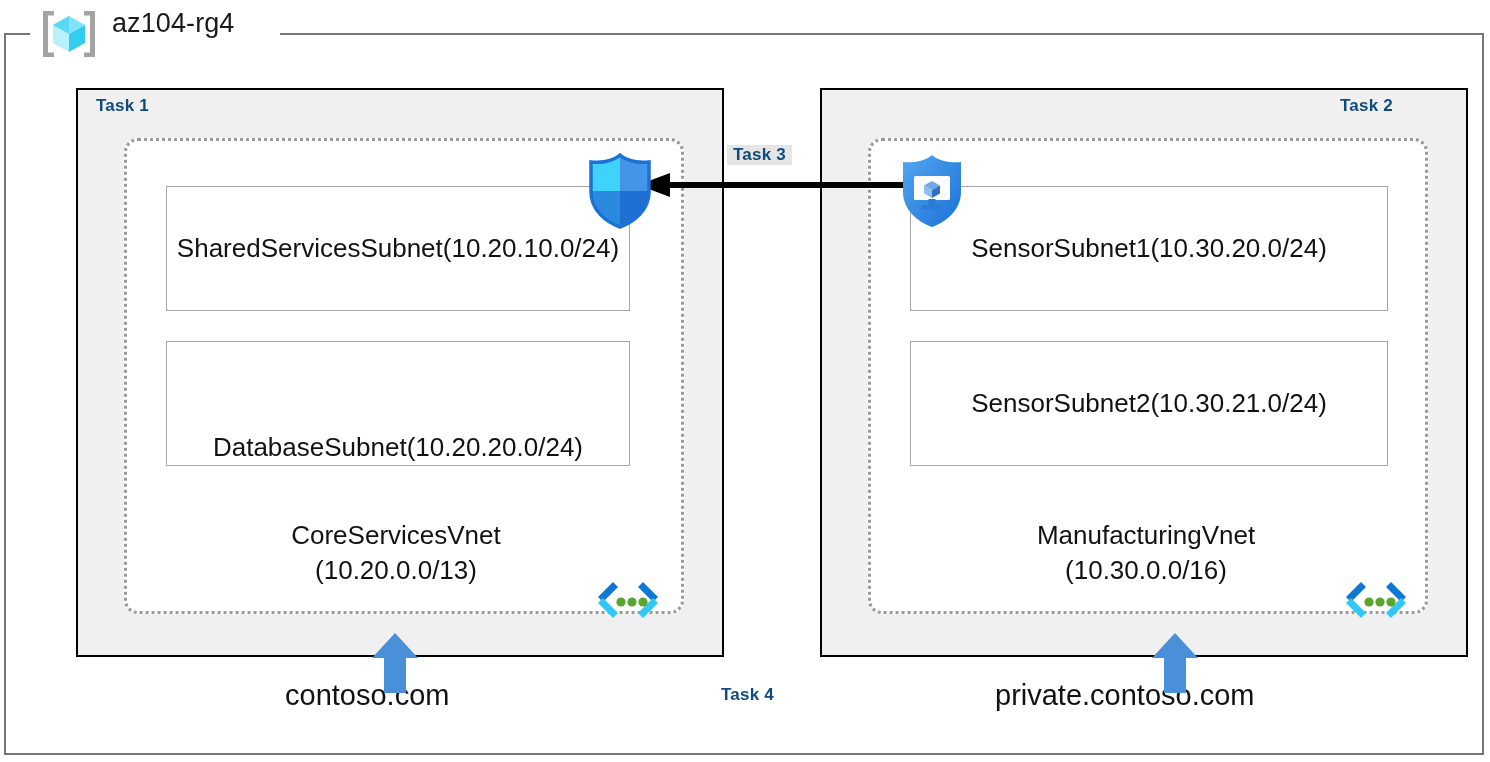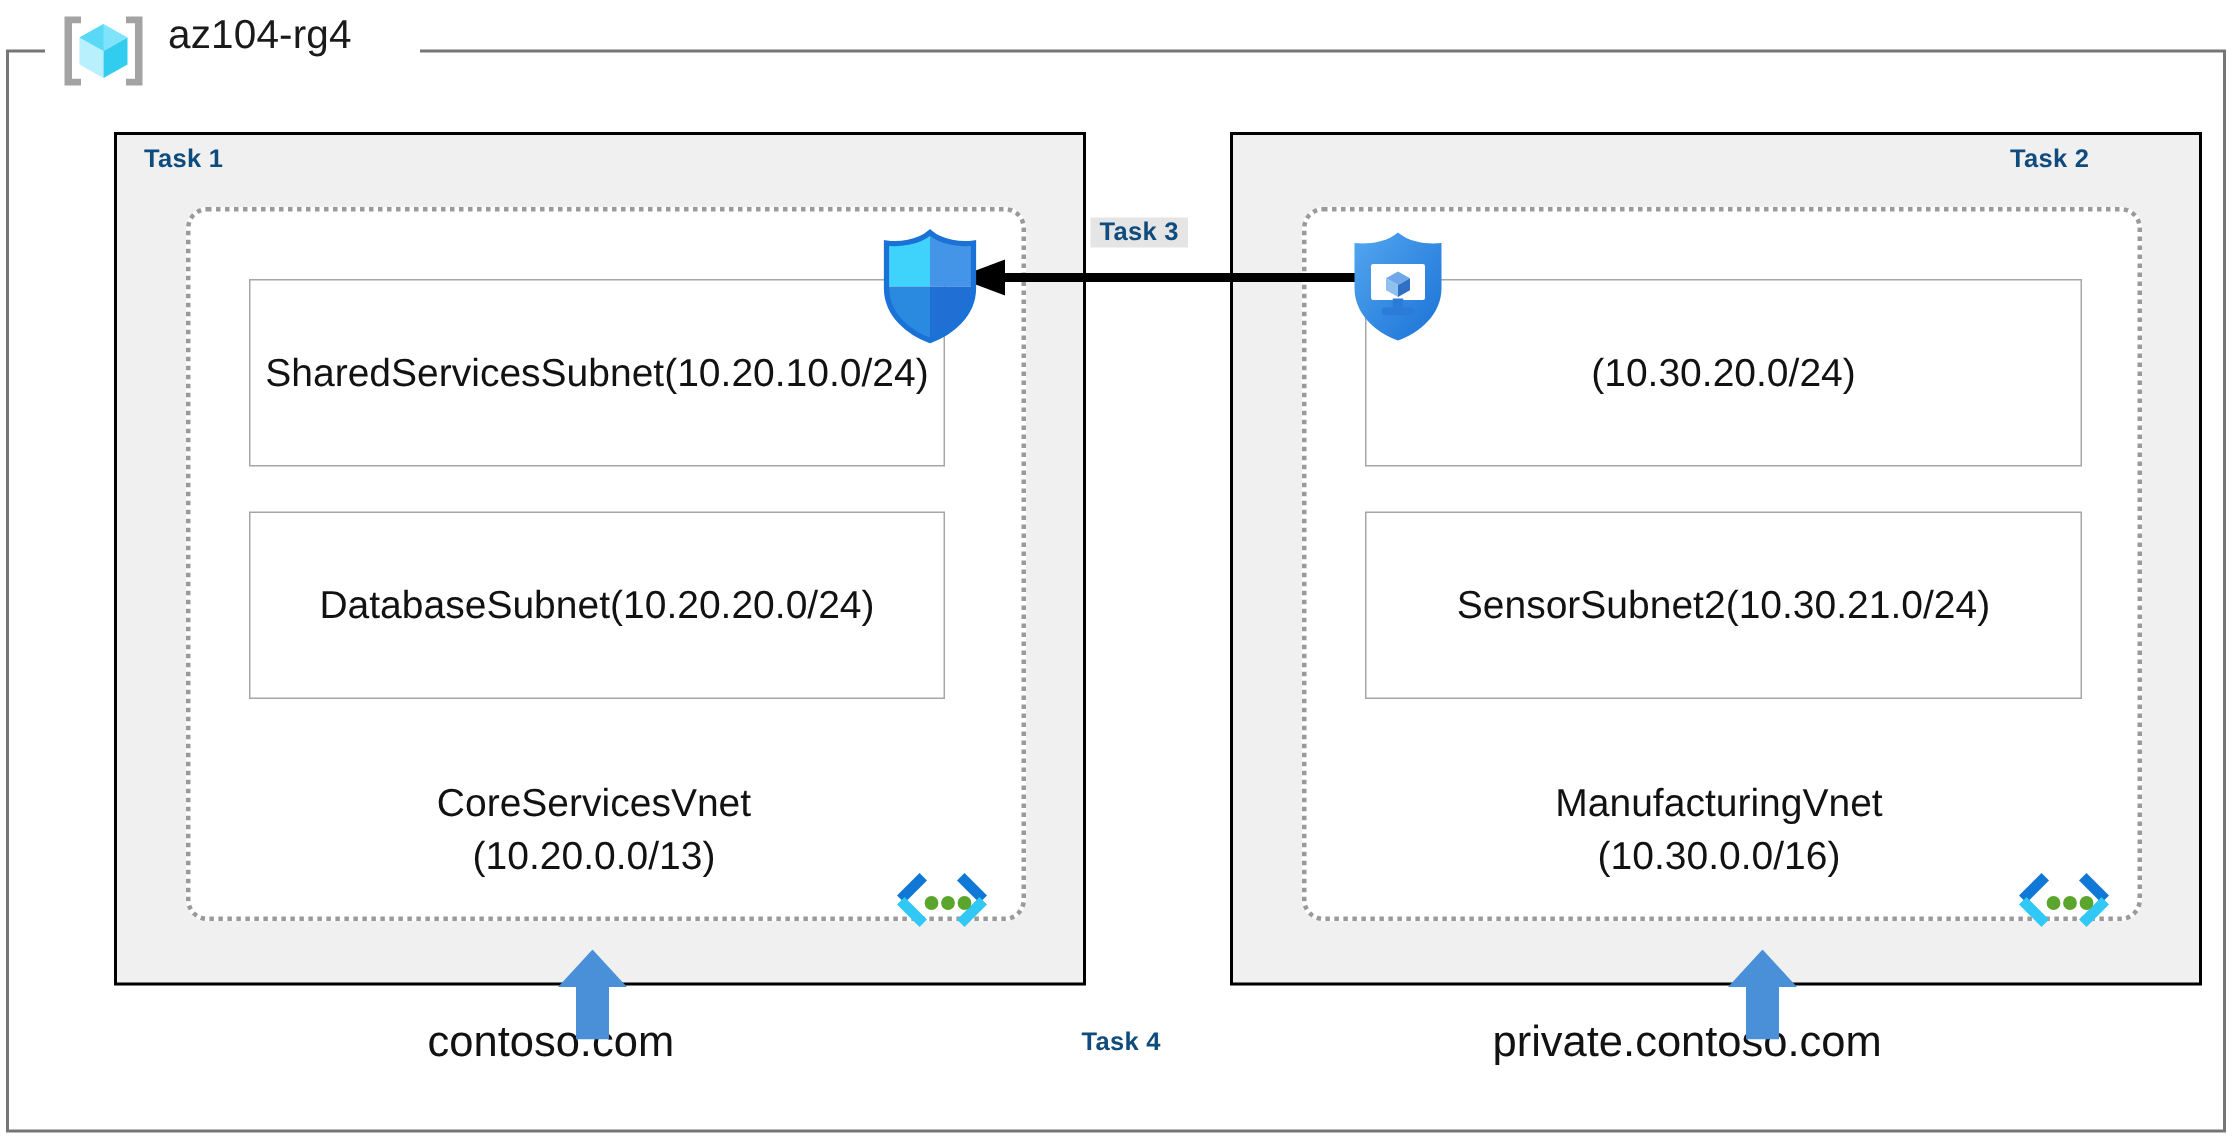--- a/index.html
+++ b/index.html
@@ -105,21 +105,21 @@
     justify-content: center;
   }
   .subnet-name, .subnet-cidr {
     font-size: 26px;
     color: #121212;
     line-height: 1.34;
     white-space: nowrap;
   }
 
   #subnet-shared   { left: 166px; top: 186px; width: 464px; height: 125px; }
-  #subnet-database { left: 166px; top: 341px; width: 464px; height: 125px; }
+  #subnet-database { left: 166px; top: 341px; width: 464px; height: 125px; align-items: flex-end; }
   #subnet-sensor1  { left: 910px; top: 186px; width: 478px; height: 125px; }
   #subnet-sensor2  { left: 910px; top: 341px; width: 478px; height: 125px; }
 
   
   .vnet-caption {
     position: absolute;
     text-align: center;
     width: 460px;
   }
   .vnet-caption .vnet-name,
@@ -235,20 +235,21 @@
     <path d="M2 13 L34 1 L34 25 Z" fill="#000000"></path>
   </svg>
   <div class="task-label" id="task3-label">Task 3</div>
 
   <div class="task-panel" id="task2-panel"></div>
   <div class="task-label" id="task2-label">Task 2</div>
 
   <div class="vnet-box" id="vnet2-box"></div>
 
   <div class="subnet-box" id="subnet-sensor1">
+    <div class="subnet-name">SensorSubnet1</div>
     <div class="subnet-cidr">(10.30.20.0/24)</div>
   </div>
 
   <div class="subnet-box" id="subnet-sensor2">
     <div class="subnet-name">SensorSubnet2</div>
     <div class="subnet-cidr">(10.30.21.0/24)</div>
   </div>
 
   <div class="vnet-caption" id="vnet2-caption">
     <div class="vnet-name">ManufacturingVnet</div>

